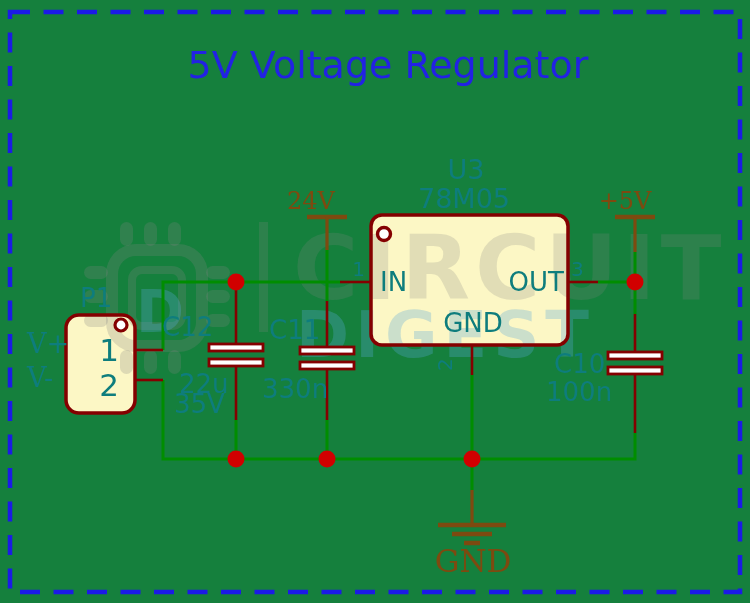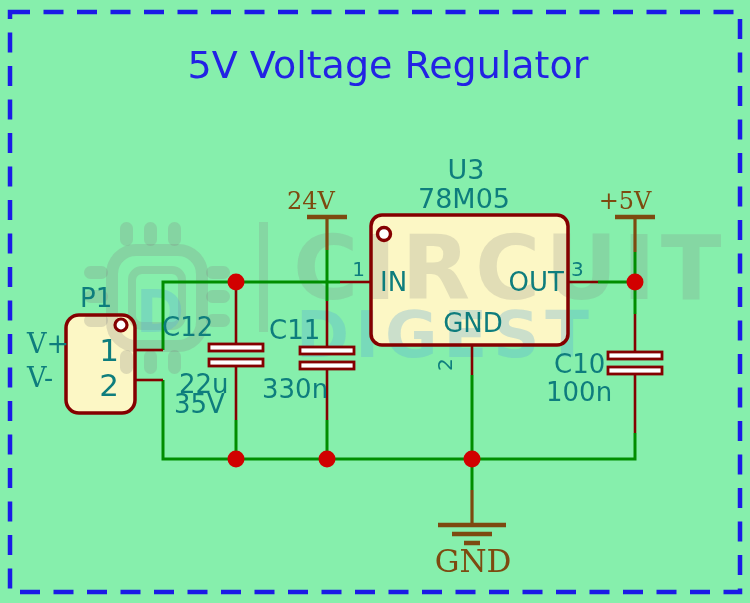--- a/index.html
+++ b/index.html
@@ -1,19 +1,19 @@
 <!DOCTYPE html>
 <html><head>
 <meta charset="utf-8">
 <style>
   html,body { margin:0; padding:0; background:#ffffff; }
   .page {
     position:relative;
     width:750px; height:603px;
-    background:#86efac;
+    background:#15803d;
     overflow:hidden;
     font-family:"DejaVu Sans","Liberation Sans",sans-serif;
   }
   svg { position:absolute; left:0; top:0; }
   text { user-select:none; }
   .t-sans  { font-family:"DejaVu Sans","Liberation Sans",sans-serif; }
   .t-serif { font-family:"DejaVu Serif","Liberation Serif",serif; }
   .teal  { fill:#0e7d7d; }
   .brown { fill:#7d4a10; }
   .wm-gray { fill:rgba(130,130,130,0.22); font-weight:bold; }

